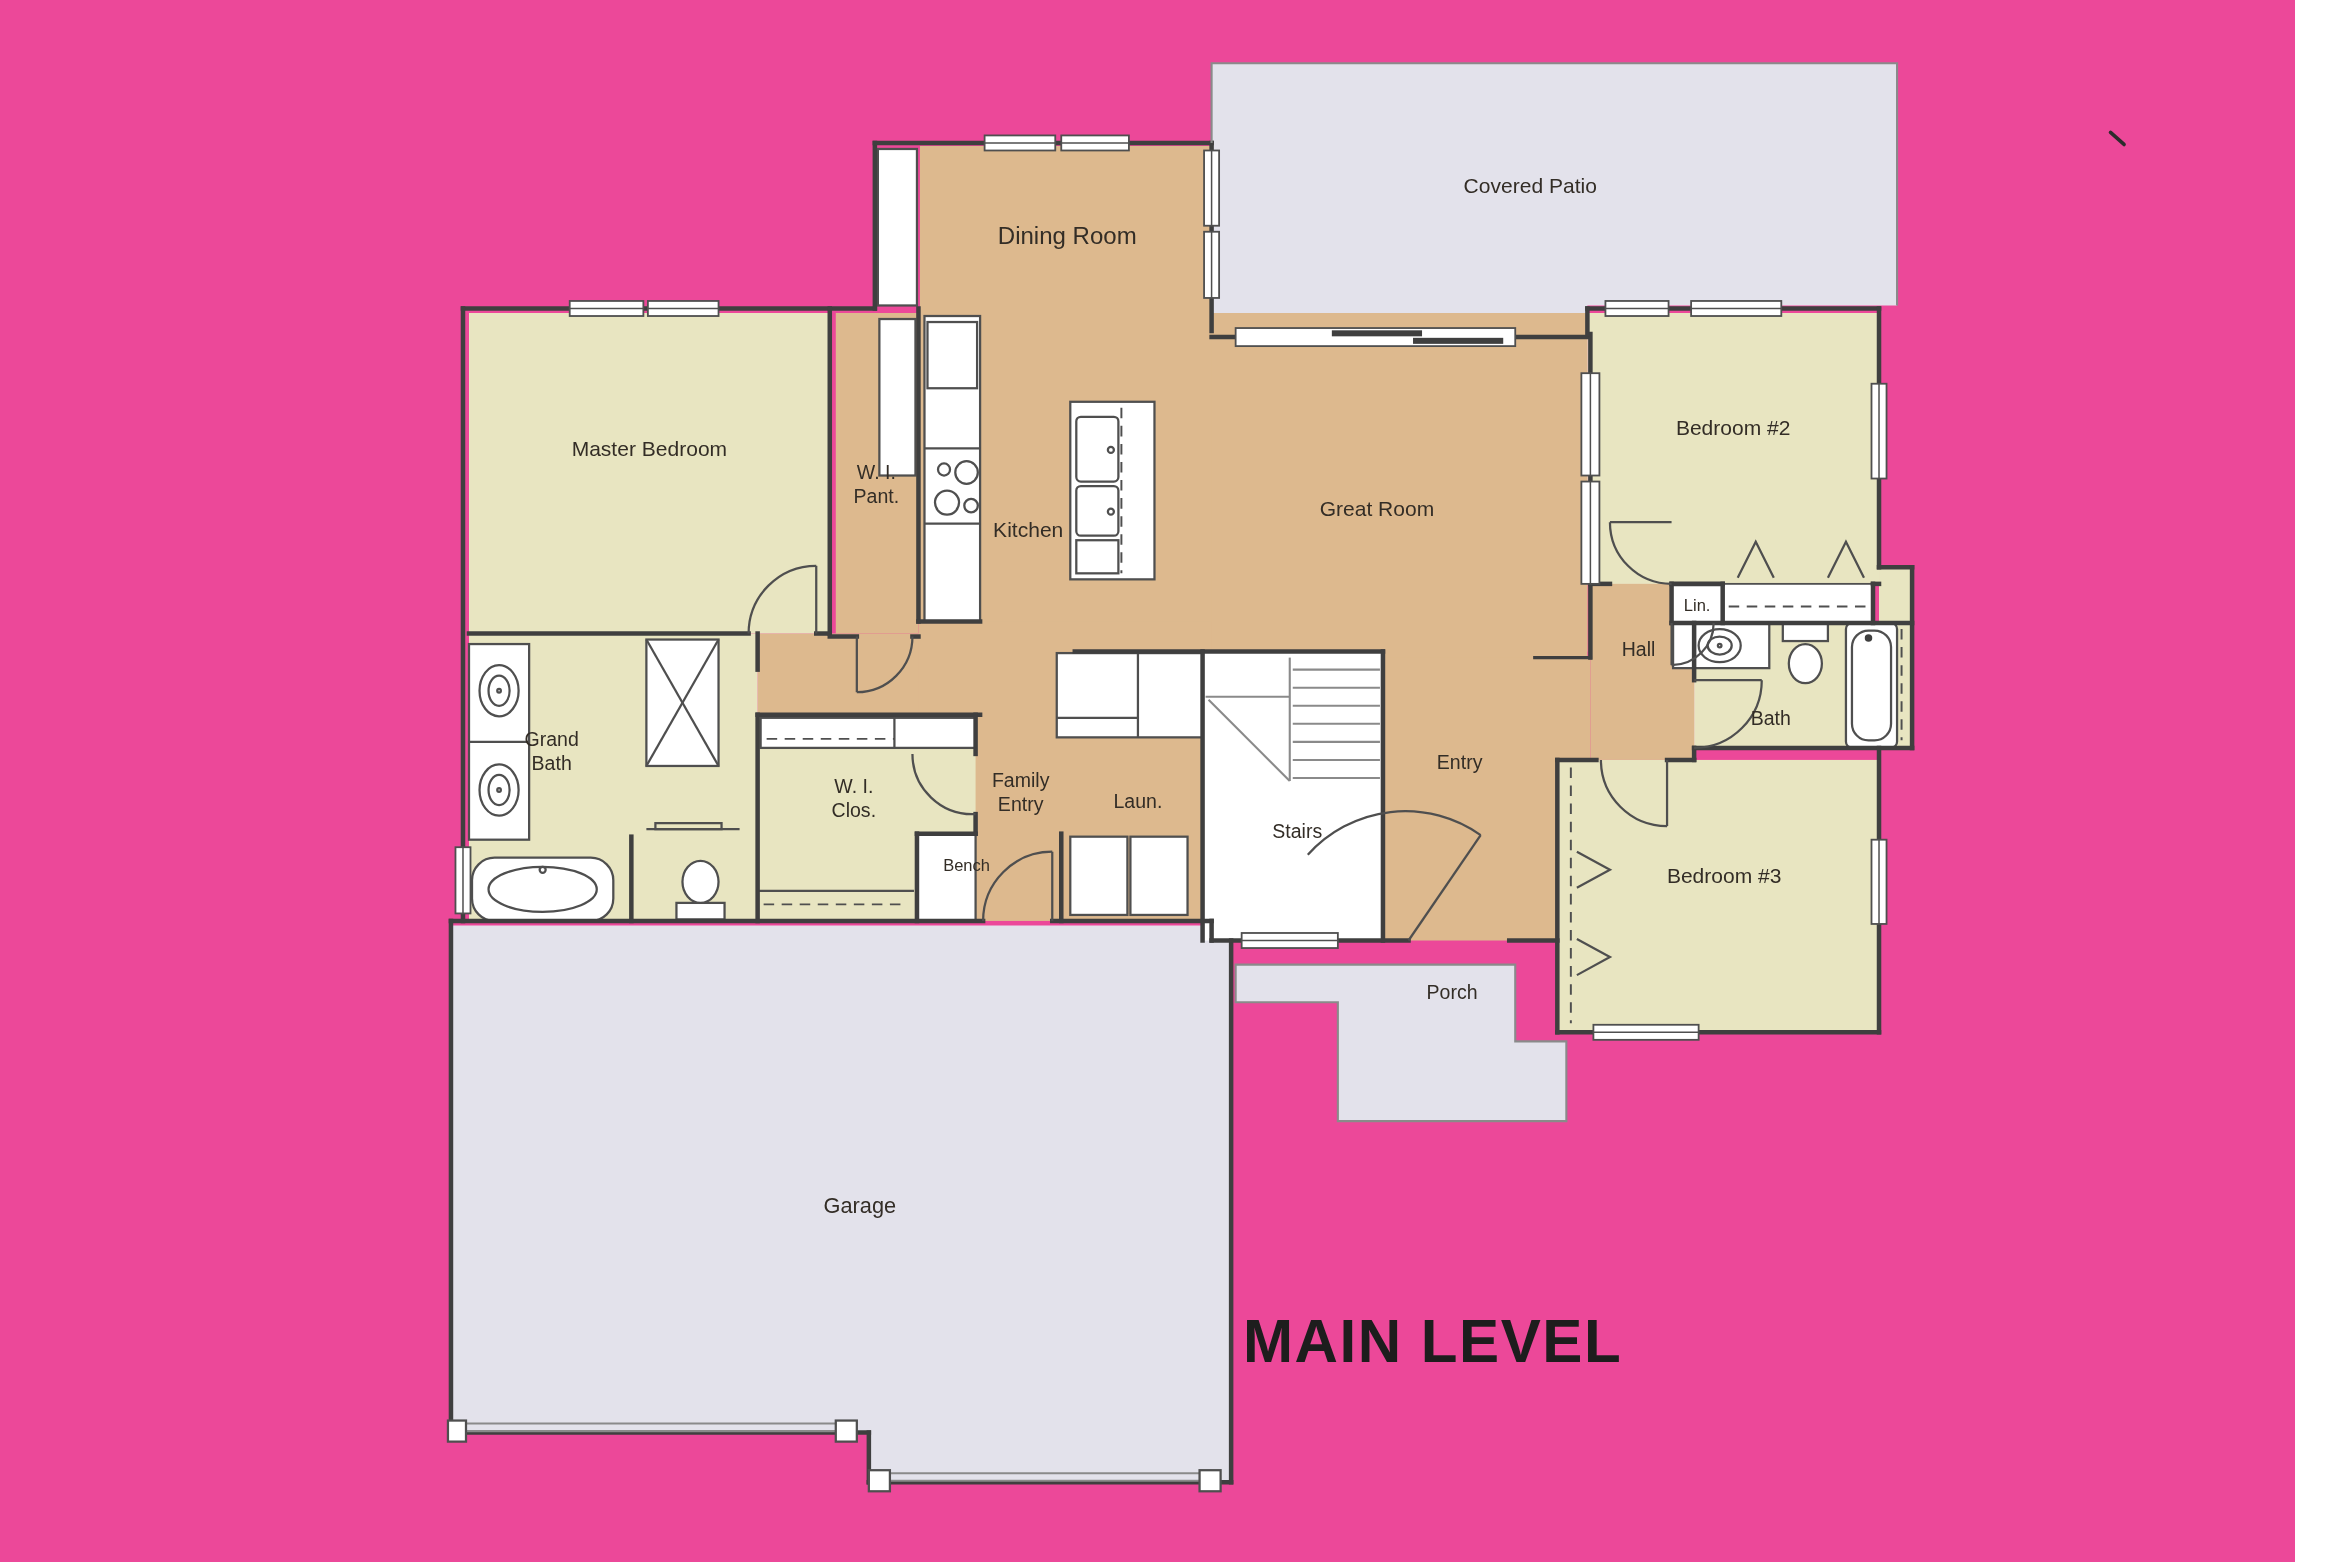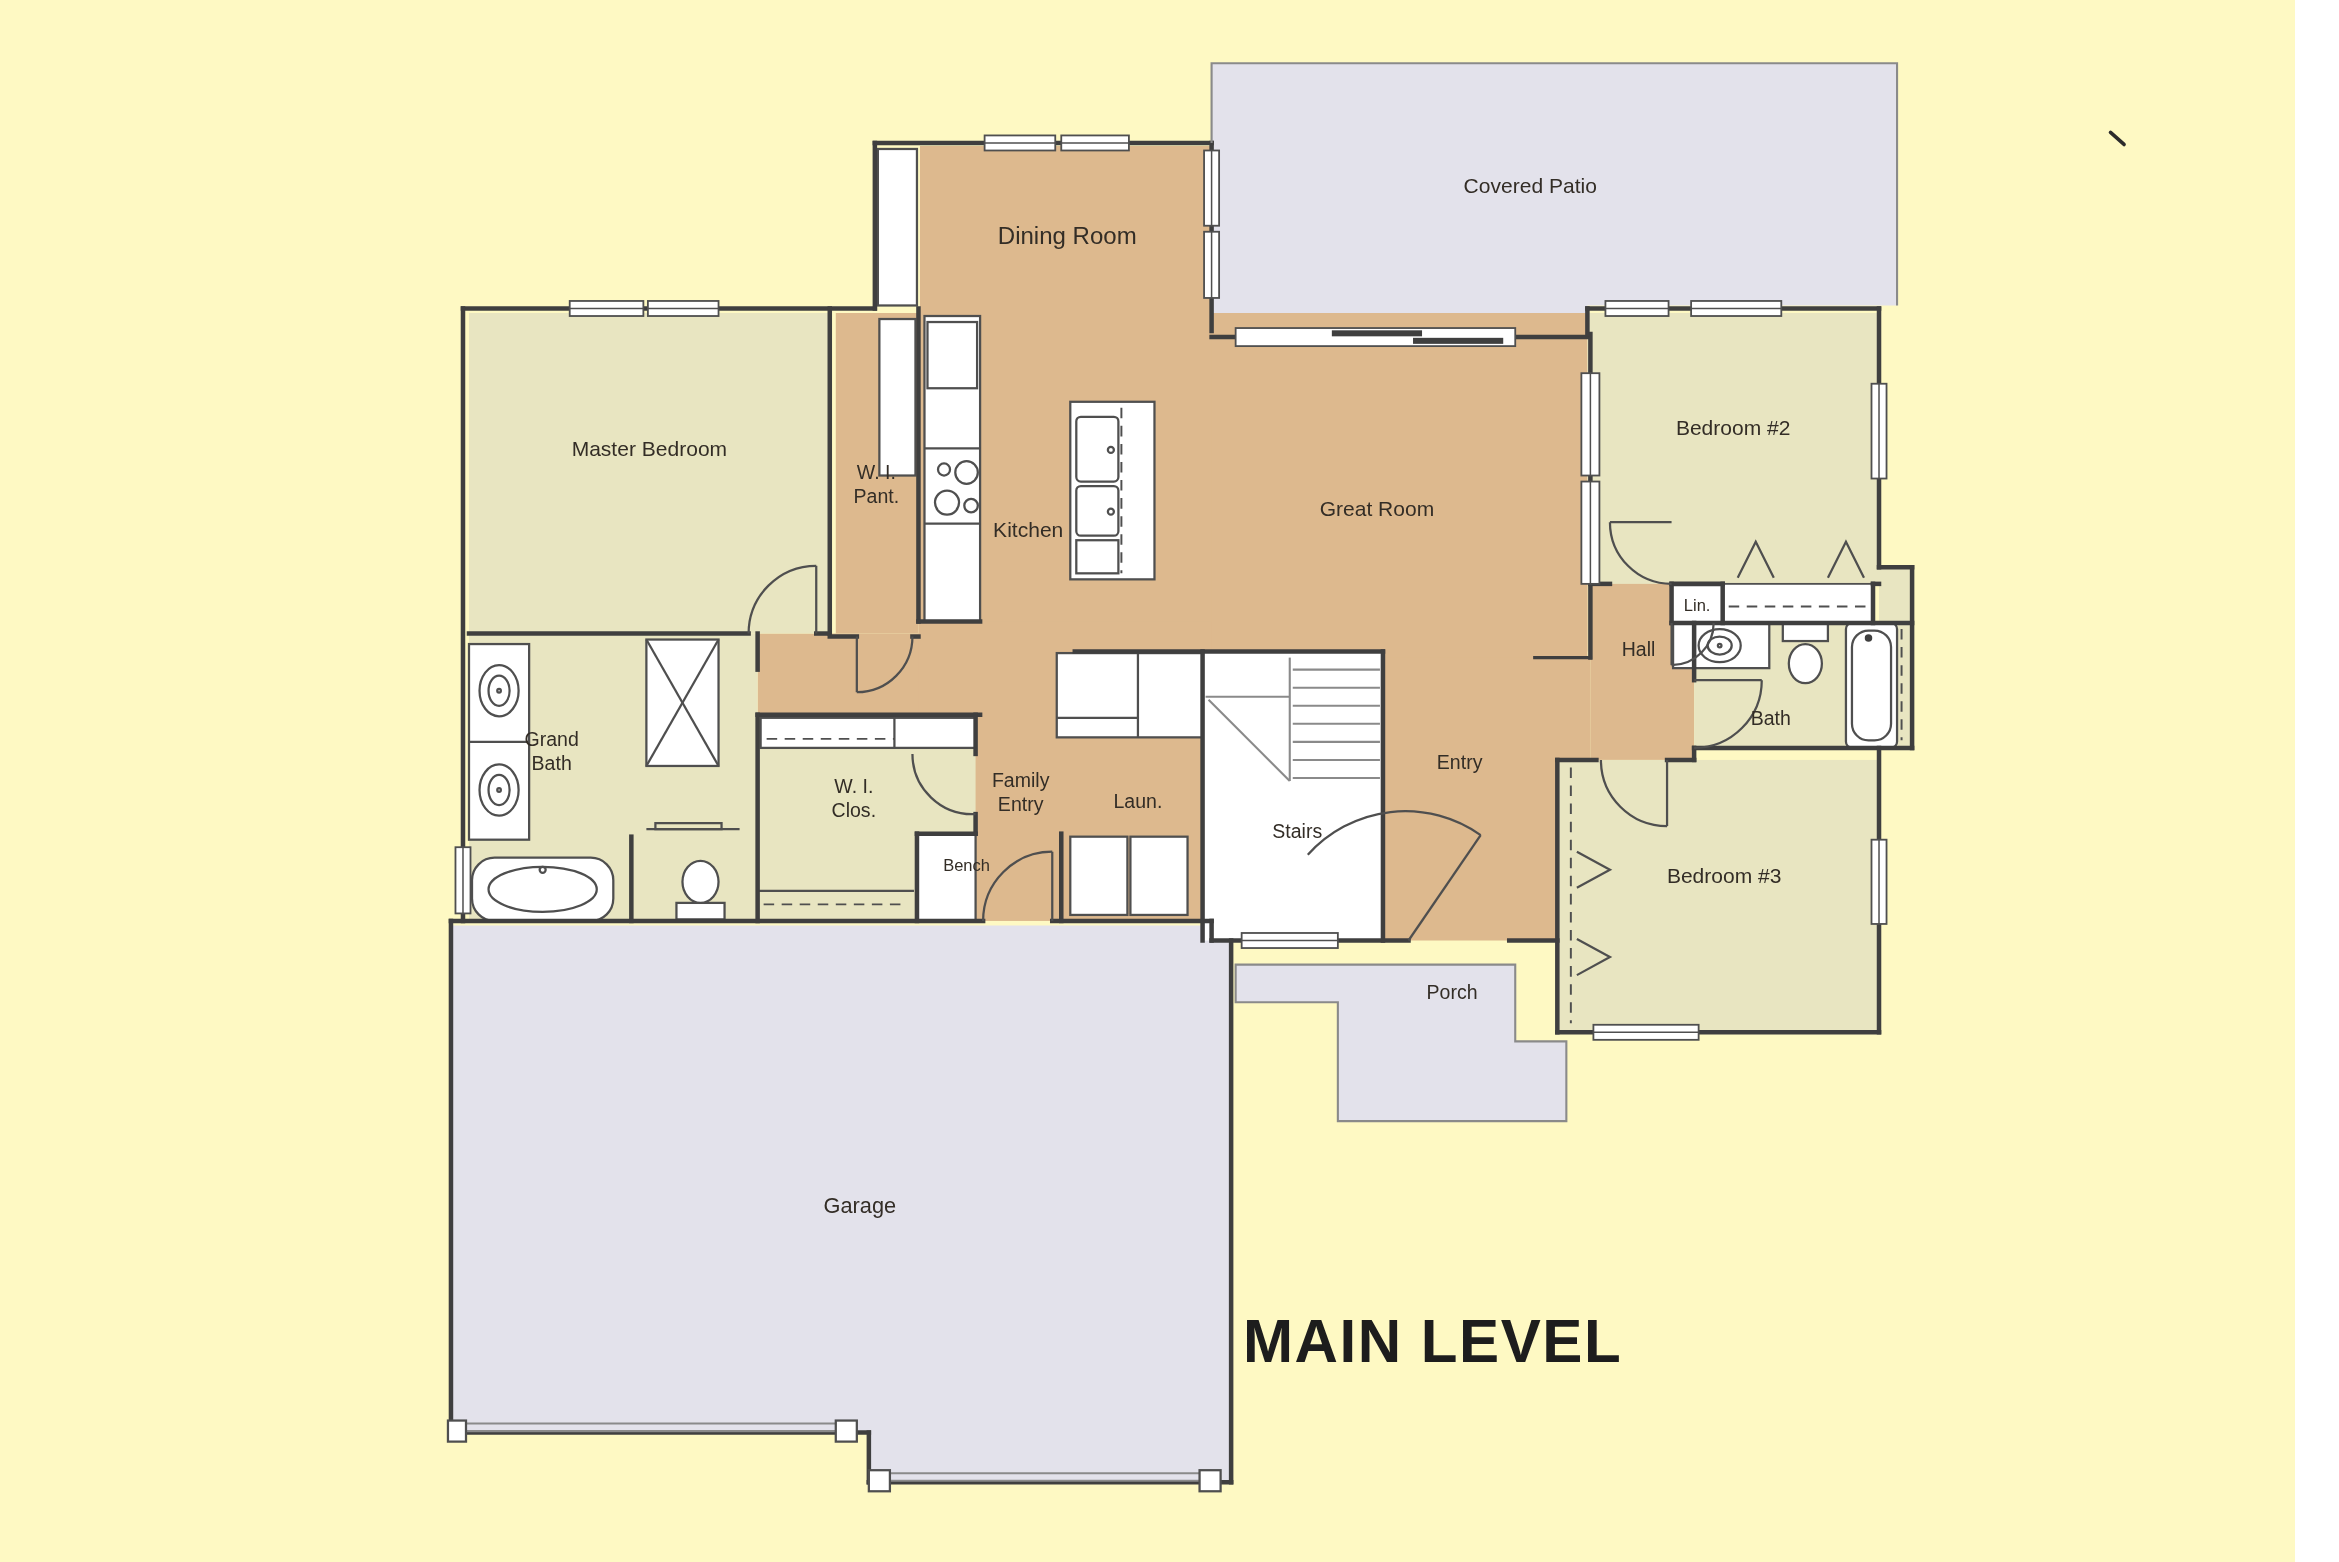--- a/index.html
+++ b/index.html
@@ -1,16 +1,16 @@
 <!DOCTYPE html>
 <html style="--c-tan: #ddb98e; --c-pale: #e8e5c1; --c-gray: #e3e2eb; --c-wall: #3f3f3f; --c-thin: #8a8a8a; --c-fix: #4f4f4f; --c-text: #332d26; --c-title: #1d1d1d;font-size:14.6px"><head>
 <meta charset="utf-8">
 <style>
   html,body{margin:0;padding:0;background:#ffffff;}
-  .stage{position:relative;width:2295px;height:1562px;background:#fef9c3;overflow:hidden;}
+  .stage{position:relative;width:2295px;height:1562px;background:#ec4899;overflow:hidden;}
   svg{position:absolute;left:0;top:0;width:2339px;height:1562px;}
   .lbl{fill:var(--c-text);font-family:"Liberation Sans",sans-serif;}
   .title{fill:var(--c-title);font-family:"Liberation Sans",sans-serif;font-weight:700;letter-spacing:1px;}
   .f-tan{fill:var(--c-tan);}
   .f-pale{fill:var(--c-pale);}
   .f-gray{fill:var(--c-gray);}
   .f-white{fill:#ffffff;}
   .wall{stroke:var(--c-wall);stroke-width:3;fill:none;stroke-linecap:square;}
   .thin{stroke:var(--c-thin);stroke-width:1.4;fill:none;}
   .fix{stroke:var(--c-fix);stroke-width:1.5;fill:#ffffff;}

